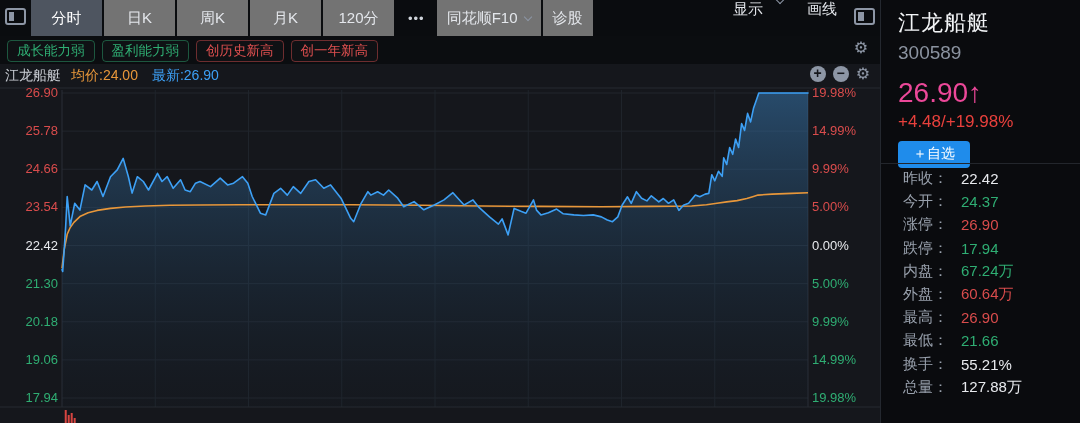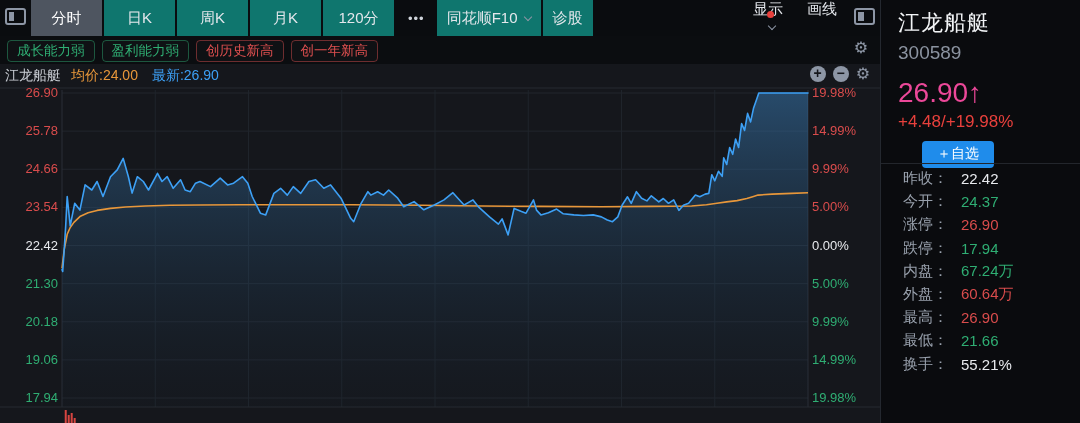--- a/index.html
+++ b/index.html
@@ -5,28 +5,28 @@
   * { margin:0; padding:0; box-sizing:border-box; }
   html,body { background:#000; }
   body { width:1080px; height:423px; font-family:"Liberation Sans","DejaVu Sans",sans-serif; overflow:hidden; }
   .app { display:flex; width:932px; height:423px; background:#0b0d10; }
   .left { width:880px; flex:none; position:relative; }
 
   
   .toolbar { height:36px; background:#0a0c0f; display:flex; align-items:stretch; }
   .icon-btn { width:25px; margin:5px 3px; background:transparent; border:none; display:flex; align-items:center; justify-content:center; cursor:pointer; }
   .tabs { display:flex; }
-  .cell { background:#0f766e; color:#e4e7ec; font-size:15px; display:flex; align-items:center; justify-content:center; margin-right:2px; cursor:pointer; }
+  .cell { background:#737373; color:#e4e7ec; font-size:15px; display:flex; align-items:center; justify-content:center; margin-right:2px; cursor:pointer; }
   .tab { width:71px; }
   .tab.sel { background:#4e5560; color:#fff; }
   .more { color:#cfd4db; font-size:13px; letter-spacing:1px; display:flex; align-items:center; padding:0 12px; cursor:pointer; }
   .menu { padding:8px 10px; }
   .caret { display:inline-block; width:6px; height:6px; border:solid #8d96a5; border-width:0 1.5px 1.5px 0; transform:rotate(45deg); margin:-3px 0 0 7px; }
   .spacer { flex:1; }
-  .plain { color:#e4e7ec; font-size:15px; display:flex; align-items:center; padding:0 12px; cursor:pointer; position:relative;flex-direction:column; }
+  .plain { color:#e4e7ec; font-size:15px; display:flex; padding:0 12px; cursor:pointer; position:relative; }
   .dot { width:7px; height:7px; border-radius:50%; background:#e8403c; position:relative; top:-8px; left:2px; }
 
   
   .tagbar { height:28px; background:#0b0d10; display:flex; align-items:center; padding-left:7px; position:relative; }
   .tag { font-size:13.5px; border:1px solid; border-radius:4px; padding:2px 9px 3px; margin-right:7px; background:rgba(255,255,255,0.02); cursor:pointer; }
   .tag.green { color:#2fae73; border-color:rgba(47,174,115,0.45); }
   .tag.red   { color:#e05050; border-color:rgba(224,80,80,0.45); }
   .gear { position:absolute; right:12px; top:4px; color:#8d96a5; font-size:16px; font-family:"DejaVu Sans",sans-serif; cursor:pointer; line-height:1; }
 
   
@@ -45,21 +45,21 @@
   .axis.l { width:58px; text-align:right; }
   .axis.r { left:812px; text-align:right; }
   .c-red { color:#d94c4c; } .c-green { color:#2fae73; } .c-white { color:#e8eaee; }
 
   
   .side { width:200px; flex:none; background:#0a0b0e; border-left:1px solid #24282f; padding:8px 0 0 17px; position:relative; }
   .s-name { color:#f2f4f6; font-size:22px; letter-spacing:1px; }
   .s-code { color:#8b93a0; font-size:19px; margin-top:4px; }
   .s-price { color:#ec4899; font-size:28px; margin-top:13px; }
   .s-chg { color:#e8403c; font-size:17px; margin-top:3px; }
-  .s-add { margin-top:9px; background:#1f8ceb; color:#fff; border:none; border-radius:4px; font-size:14px; padding:4px 15px 5px; cursor:pointer;margin-left:24px; }
+  .s-add { margin-top:9px; background:#1f8ceb; color:#fff; border:none; border-radius:4px; font-size:14px; padding:4px 15px 5px; cursor:pointer; }
   .s-div { position:absolute; left:0; right:0; top:163px; border-top:1px solid #23262c; }
   .stats { position:absolute; left:17px; right:8px; top:167px;text-align:center; }
   .srow { height:23.2px; display:flex; align-items:center; font-size:15px; }
   .srow .lb { color:#98a0ac; width:55px; }
   .srow .vl { margin-left:8px; }
 </style>
 </head>
 <body>
 
 <div class="app">
@@ -216,15 +216,19 @@
           <span class="vl c-red">26.90</span>
         </div>
         <div class="srow">
           <span class="lb">最低：</span>
           <span class="vl c-green">21.66</span>
         </div>
         <div class="srow">
           <span class="lb">换手：</span>
           <span class="vl c-white">55.21%</span>
         </div>
+        <div class="srow">
+          <span class="lb">总量：</span>
+          <span class="vl c-white">127.88万</span>
+        </div>
       </div>
   </aside>
 </div>
 
 </body></html>

